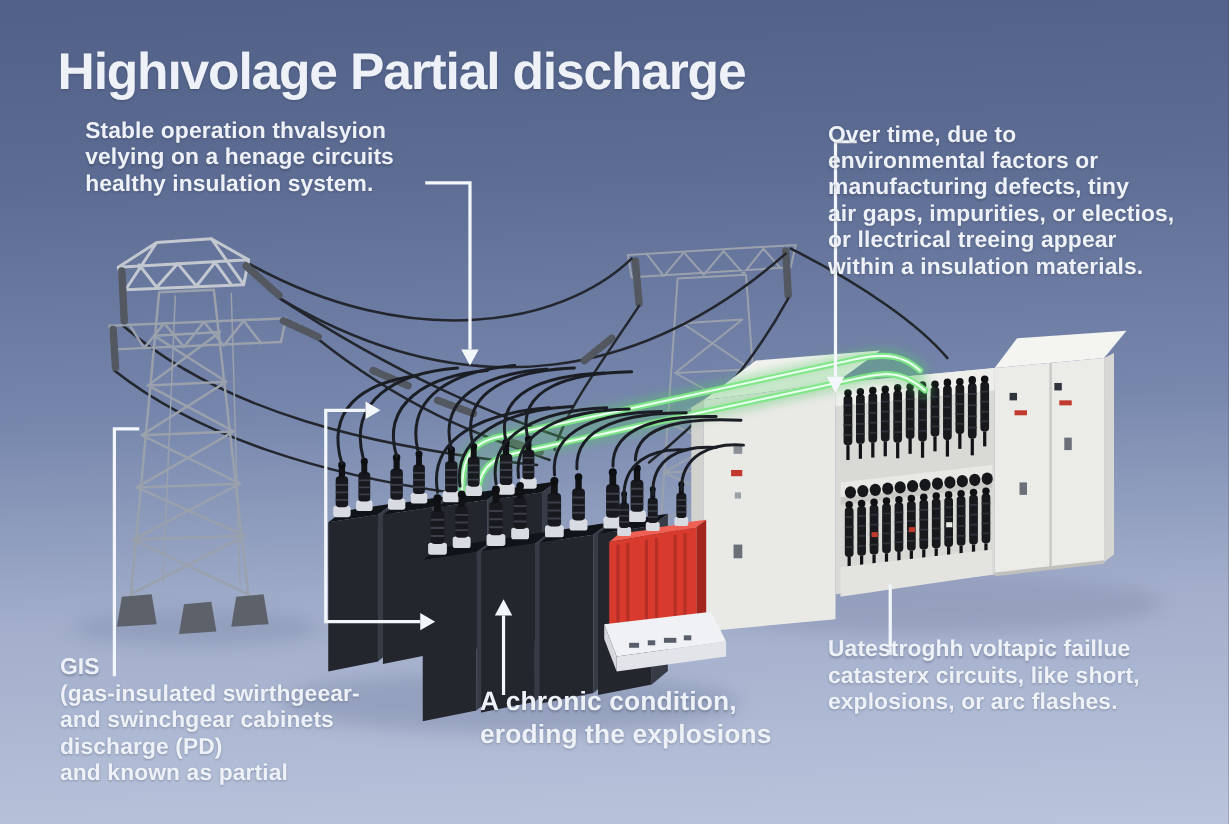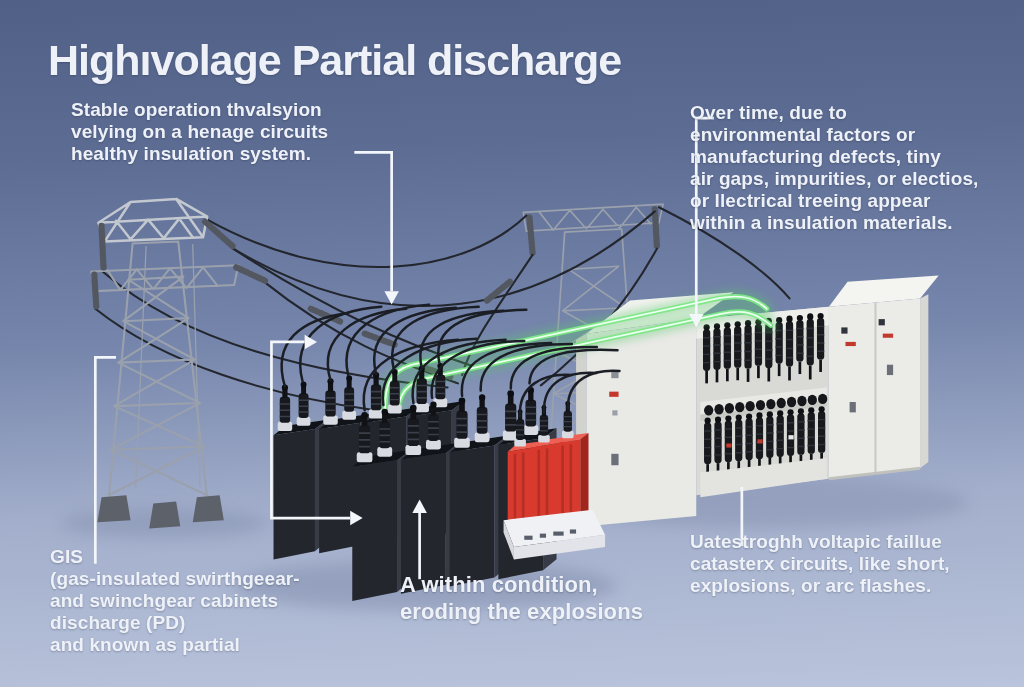--- a/index.html
+++ b/index.html
@@ -311,21 +311,21 @@
 
   <div class="txt blk blk-bl">
     <div>GIS</div>
     <div>(gas-insulated swirthgeear-</div>
     <div>and swinchgear cabinets</div>
     <div>discharge (PD)</div>
     <div>and known as partial</div>
   </div>
 
   <div class="txt blk blk-bc">
-    <div>A within condition,</div>
+    <div>A chronic condition,</div>
     <div>eroding the explosions</div>
   </div>
 
   <div class="txt blk blk-br">
     <div>Uatestroghh voltapic faillue</div>
     <div>catasterx circuits, like short,</div>
     <div>explosions, or arc flashes.</div>
   </div>
 
 </div>

